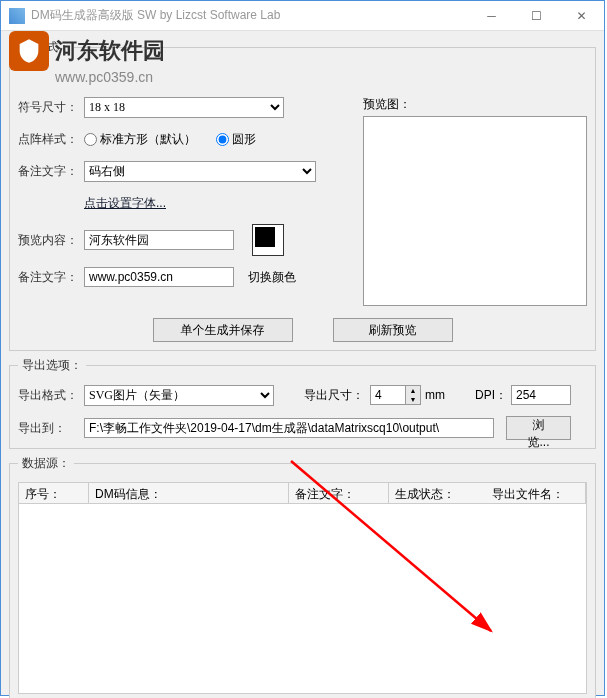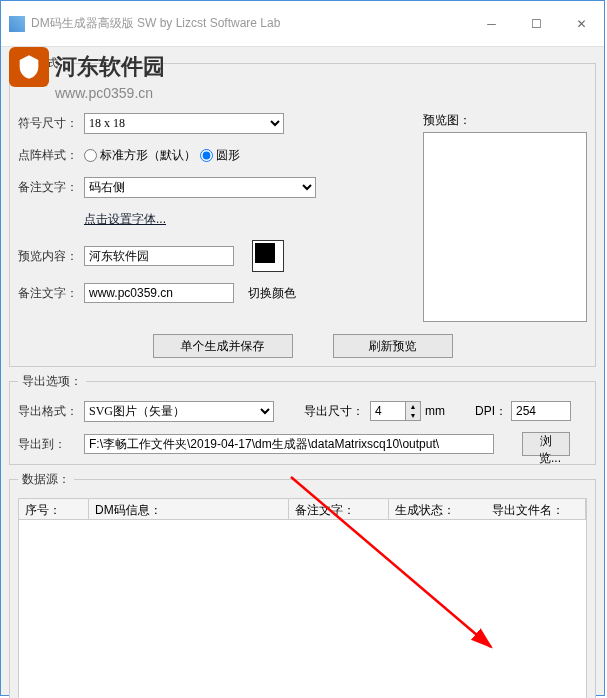--- a/index.html
+++ b/index.html
@@ -1,41 +1,41 @@
 <!DOCTYPE html>
 <html><head>
 <meta charset="utf-8">
 <style>
 * { box-sizing: border-box; margin: 0; padding: 0; }
 body { font-family: "Microsoft YaHei", SimSun, sans-serif; font-size: 12px; background: #fff; width: 607px; height: 698px; position: relative; }
 .window { width: 605px; height: 696px; border: 1px solid #4a90d9; background: #f0f0f0; position: relative; }
-.titlebar { height: 46px; background: #fff; display: flex; align-items: center; padding-left: 8px; border-bottom: 1px solid #e0e0e0; }
+.titlebar { height: 30px; background: #fff; display: flex; align-items: center; padding-left: 8px; border-bottom: 1px solid #e0e0e0; }
 .titlebar-icon { width: 16px; height: 16px; background: linear-gradient(45deg, #4a90d9, #7ab8e8); margin-right: 6px; }
 .titlebar-text { color: #999; font-size: 12px; flex: 1; }
 .win-controls { display: flex; }
 .win-btn { width: 45px; height: 29px; display: flex; align-items: center; justify-content: center; color: #666; }
 .content { position: relative; padding: 8px; }
 .watermark { position: absolute; top: 0; left: 8px; z-index: 10; display: flex; align-items: center; }
 .watermark-icon { width: 40px; height: 40px; background: #d35400; border-radius: 6px; margin-right: 6px; display: flex; align-items: center; justify-content: center; }
 .watermark-icon svg { width: 28px; height: 28px; }
 .watermark-text { font-size: 22px; color: #333; font-weight: bold; }
 .watermark-url { position: absolute; top: 38px; left: 54px; font-size: 14px; color: #888; z-index: 10; }
 fieldset { border: 1px solid #ccc; margin-bottom: 6px; padding: 10px 8px 8px 8px; background: #f0f0f0; }
 legend { font-size: 12px; color: #333; padding: 0 4px; }
 .row { display: flex; align-items: center; margin-bottom: 10px; min-height: 22px; }
 .lbl { width: 66px; font-size: 12px; color: #333; }
 input[type=text] { border: 1px solid #999; background: #fff; height: 20px; padding: 0 4px; font-size: 12px; font-family: inherit; }
 select { border: 1px solid #999; background: #fff; height: 21px; font-size: 12px; font-family: Liberation Serif, serif; }
 .btn { border: 1px solid #999; background: #e8e8e8; height: 24px; padding: 0 16px; font-size: 12px; font-family: inherit; cursor: pointer; }
-.radio-group { display: flex; align-items: center; gap: 4px; }
+.radio-group { display: flex; align-items: center; gap: 20px; }
 .radio-item { display: flex; align-items: center; gap: 3px; }
 .link { color: #0f172a; text-decoration: underline; cursor: pointer; }
 .top-section { display: flex; gap: 8px; }
 .top-left { flex: 1; }
-.top-right { width: 164px; }
+.top-right { width: 224px; }
 .preview-box { border: 1px solid #999; background: #fff; height: 190px; margin-bottom: 4px; }
 .preview-lbl { font-size: 12px; margin-bottom: 3px; }
 .color-box { width: 32px; height: 32px; border: 1px solid #333; position: relative; background: #fff; }
 .color-box::before { content: ""; position: absolute; width: 20px; height: 20px; background: #000; top: 2px; left: 2px; }
 .btn-row { display: flex; gap: 40px; margin-top: 8px; justify-content: center; }
 .spinner { display: inline-flex; }
 .spinner input { width: 36px; }
 .spinner-btns { display: flex; flex-direction: column; border: 1px solid #999; border-left: none; }
 .spinner-btns span { width: 14px; height: 9px; background: #e8e8e8; font-size: 7px; text-align: center; line-height: 9px; cursor: pointer; }
 .table-head { display: flex; border: 1px solid #ccc; background: #f5f5f5; height: 22px; }
@@ -135,21 +135,21 @@
               <span>▼</span>
             </div>
         </div>
         <span style="margin-left:4px">mm</span>
         <span style="margin-left:30px;width:36px">DPI：</span>
         <input type="text" style="width: 60px;" value="254">
       </div>
       <div class="row" style="margin-bottom:0">
         <span class="lbl">导出到：</span>
         <input type="text" style="width: 410px;" value="F:\李畅工作文件夹\2019-04-17\dm生成器\dataMatrixscq10\output\">
-        <button class="btn" style="margin-left:28px;width:48px">浏览...</button>
+        <button class="btn" style="margin-left:12px;width:65px">浏览...</button>
       </div>
     </fieldset>
 
     <fieldset>
       <legend>数据源：</legend>
       <div class="table-head">
         <div style="width:70px">序号：</div>
         <div style="width:200px">DM码信息：</div>
         <div style="width:100px">备注文字：</div>
         <div style="flex:1;border-right:none">生成状态：</div>

